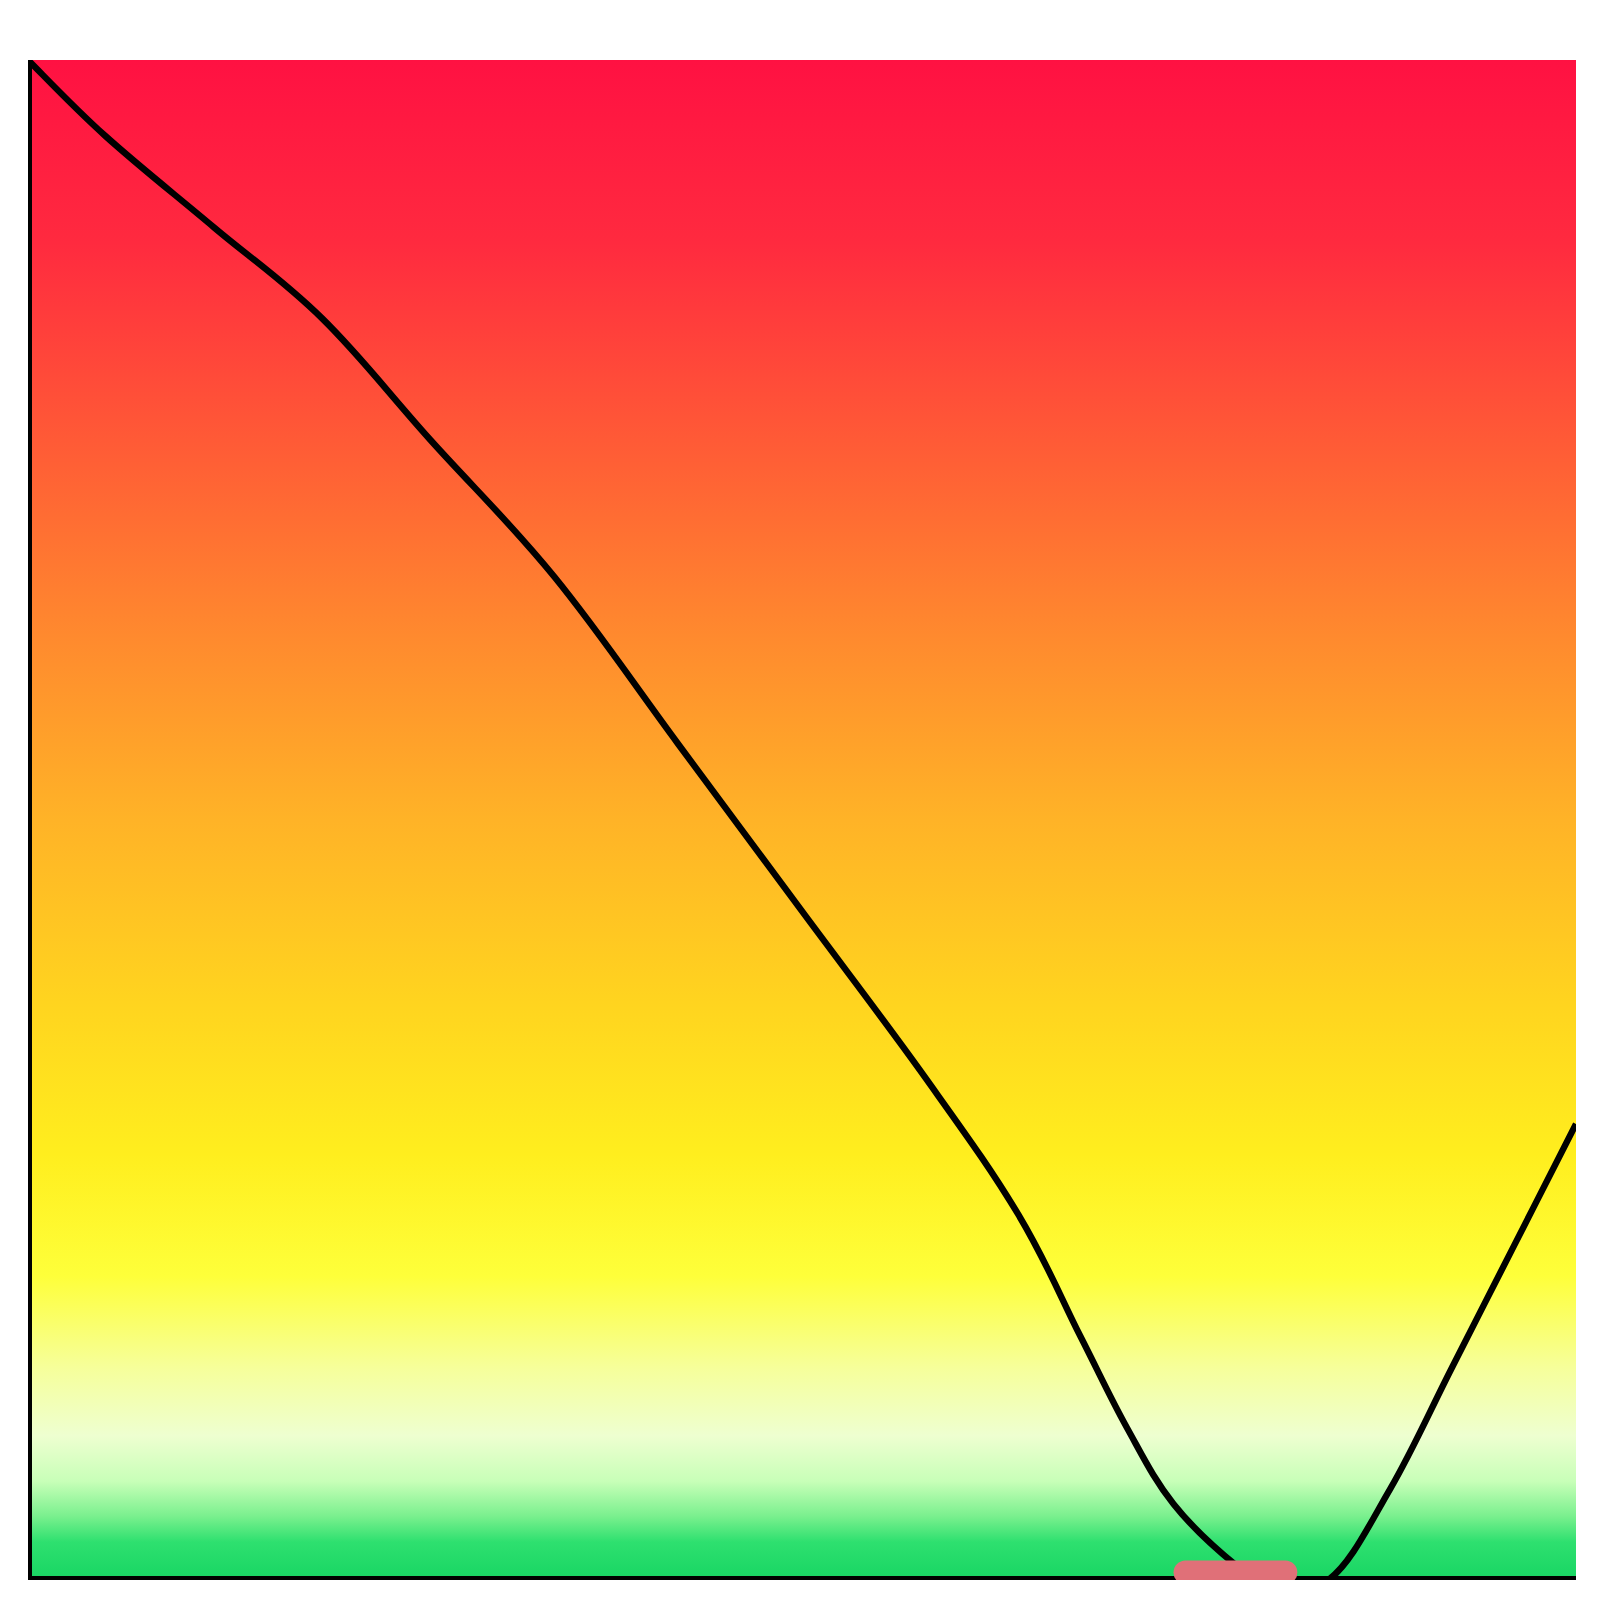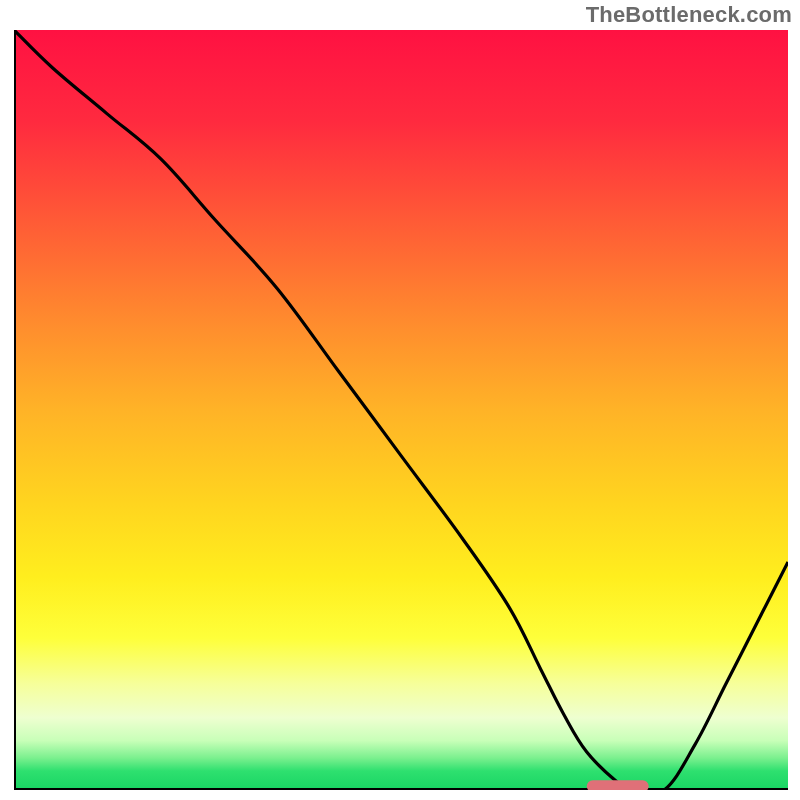--- a/index.html
+++ b/index.html
@@ -35,21 +35,20 @@
     box-sizing: border-box;
   }
   svg {
     display: block;
   }
 </style>
 </head>
 <body>
 
 <div class="stage">
-  <div class="watermark">TheBottleneck.com</div>
 
   <div class="plot">
     <svg width="774" height="760" viewBox="0 0 774 760" preserveAspectRatio="none">
       <defs>
         <linearGradient id="bg-grad" x1="0" y1="0" x2="0" y2="1">
             <stop offset="0%" stop-color="#ff1142"></stop>
             <stop offset="12%" stop-color="#ff2a3f"></stop>
             <stop offset="25%" stop-color="#ff5a36"></stop>
             <stop offset="38%" stop-color="#ff8a2e"></stop>
             <stop offset="50%" stop-color="#ffb327"></stop>

